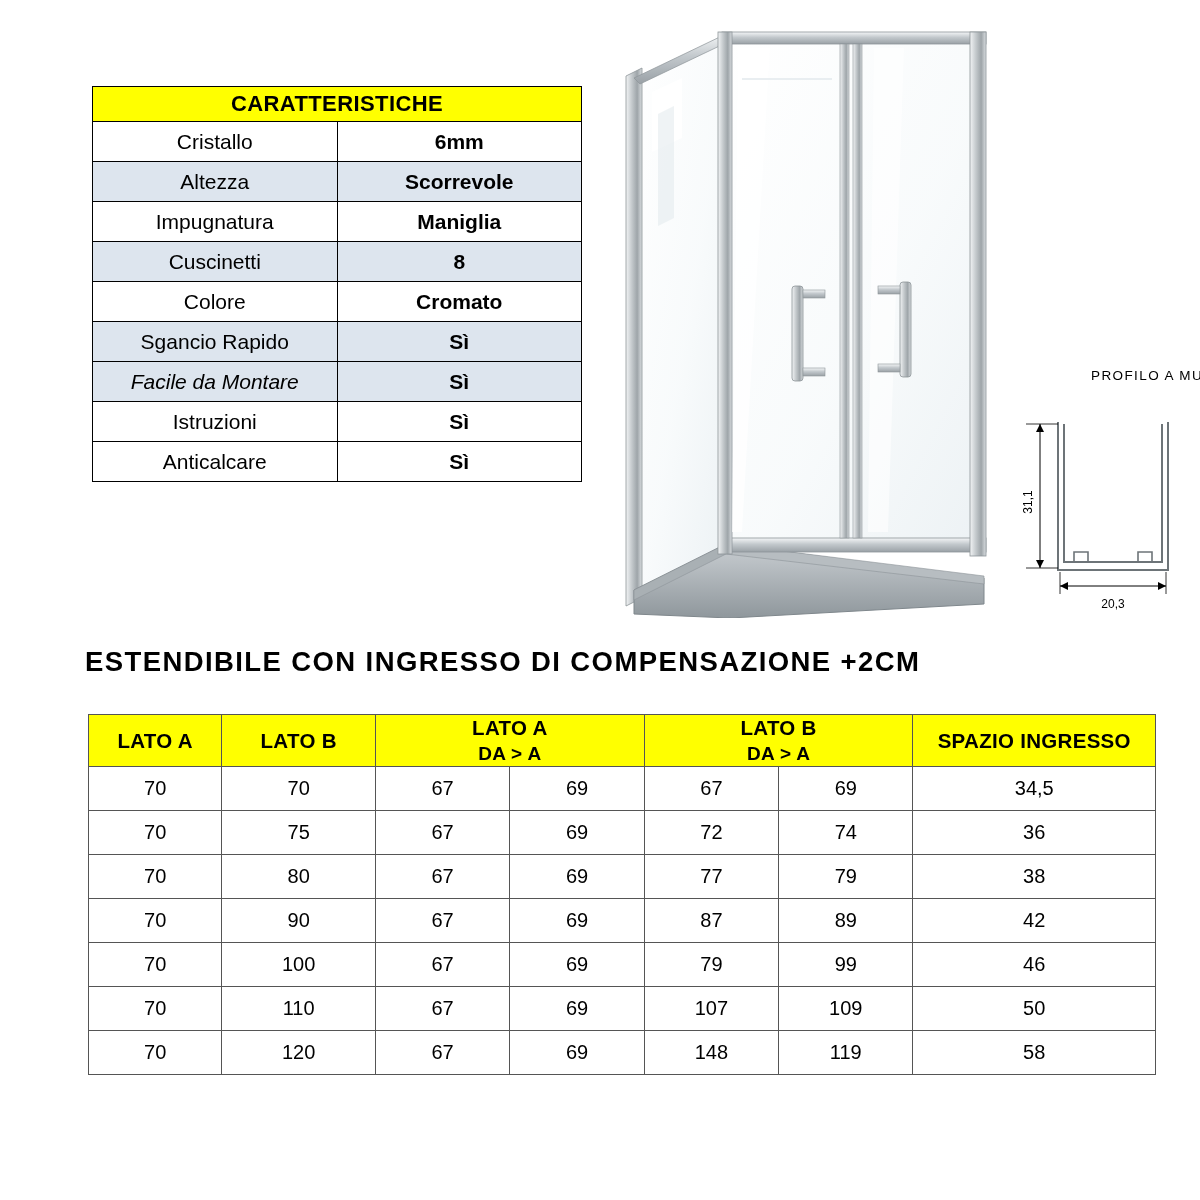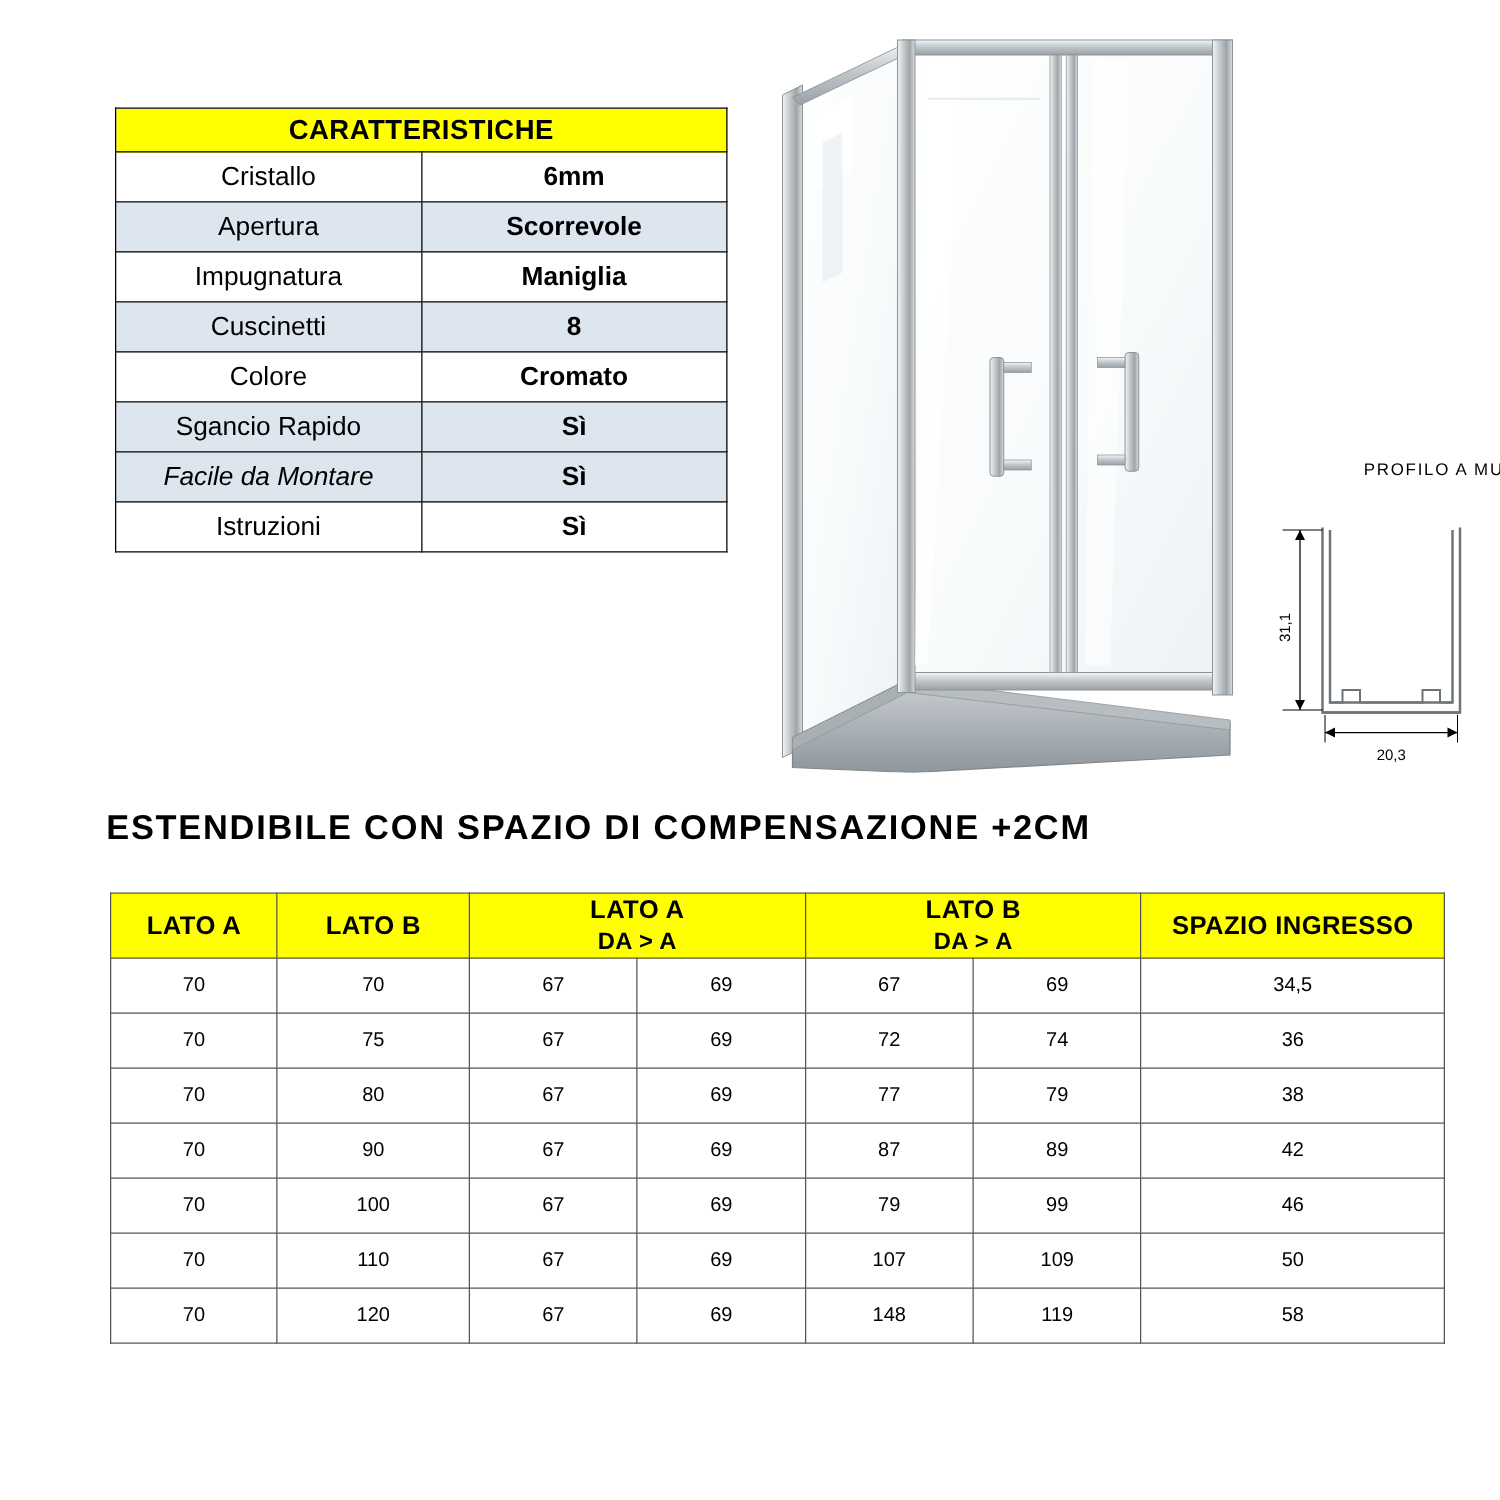--- a/index.html
+++ b/index.html
@@ -89,21 +89,21 @@
     left: 88px;
     top: 714px;
     width: 1068px;
     border-collapse: collapse;
     table-layout: fixed;
   }
   #sizes-table th,
   #sizes-table td {
     border: 1px solid #555555;
     text-align: center;
-    font-size: 16px;
+    font-size: 20px;
     height: 41px;
     vertical-align: middle;
   }
   #sizes-table thead th {
     background: #ffff00;
     font-weight: bold;
     font-size: 20.5px;
     height: 48px;
     letter-spacing: .3px;
   }
@@ -122,21 +122,21 @@
 <table id="features-table">
   <tbody>
     <tr>
       <td class="hdr" colspan="2">CARATTERISTICHE</td>
     </tr>
     <tr>
       <td class="lbl">Cristallo</td>
       <td class="val">6mm</td>
     </tr>
     <tr class="alt">
-      <td class="lbl">Apertura</td>
+      <td class="lbl">Altezza</td>
       <td class="val">Scorrevole</td>
     </tr>
     <tr>
       <td class="lbl">Impugnatura</td>
       <td class="val">Maniglia</td>
     </tr>
     <tr class="alt">
       <td class="lbl">Cuscinetti</td>
       <td class="val">8</td>
     </tr>
@@ -147,20 +147,24 @@
     <tr class="alt">
       <td class="lbl">Sgancio Rapido</td>
       <td class="val">Sì</td>
     </tr>
     <tr class="alt">
       <td class="lbl italic">Facile da Montare</td>
       <td class="val">Sì</td>
     </tr>
     <tr>
       <td class="lbl">Istruzioni</td>
+      <td class="val">Sì</td>
+    </tr>
+    <tr>
+      <td class="lbl">Anticalcare</td>
       <td class="val">Sì</td>
     </tr>
   </tbody>
 </table>
 
 <svg id="shower-illustration" viewBox="0 0 400 600">
   <defs>
     <linearGradient id="metalV" x1="0" y1="0" x2="1" y2="0">
       <stop offset="0%" stop-color="#f2f4f5"></stop>
       <stop offset="35%" stop-color="#c6cbce"></stop>
@@ -256,21 +260,21 @@
   <g stroke="#000000" stroke-width="1">
     <line x1="42" y1="224" x2="148" y2="224"></line>
     <polygon points="42,224 50,220 50,228" fill="#000000" stroke="none"></polygon>
     <polygon points="148,224 140,220 140,228" fill="#000000" stroke="none"></polygon>
     <line x1="42" y1="210" x2="42" y2="232" stroke-width="0.8"></line>
     <line x1="148" y1="210" x2="148" y2="232" stroke-width="0.8"></line>
   </g>
   <text x="95" y="246" font-size="12" font-family="Liberation Sans, sans-serif" text-anchor="middle">20,3</text>
 </svg>
 
-<div id="headline">ESTENDIBILE CON SPAZIO DI COMPENSAZIONE +2CM</div>
+<div id="headline">ESTENDIBILE CON INGRESSO DI COMPENSAZIONE +2CM</div>
 
 <table id="sizes-table">
   <colgroup>
     <col style="width:132px">
     <col style="width:152px">
     <col style="width:133px">
     <col style="width:133px">
     <col style="width:133px">
     <col style="width:133px">
     <col style="width:240px">

